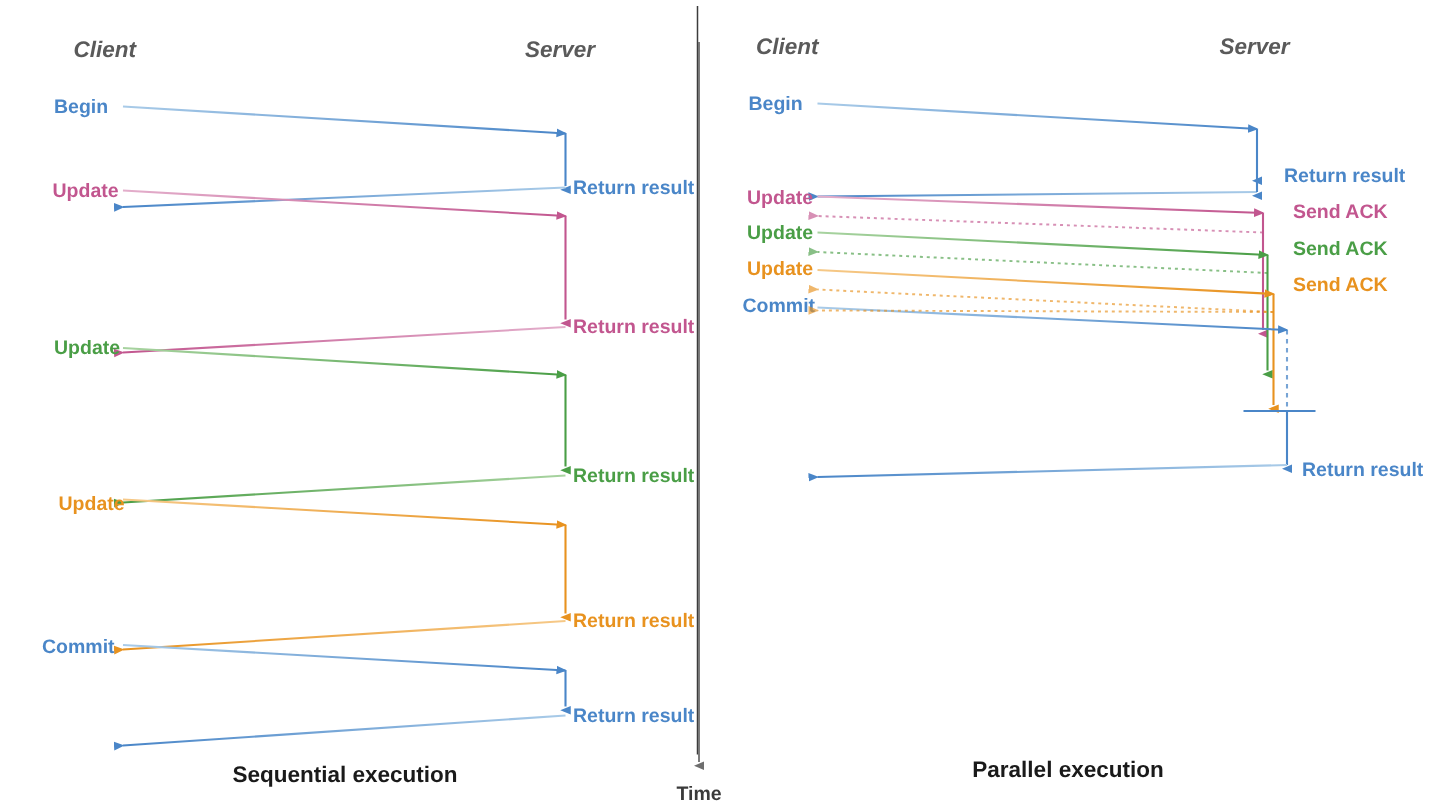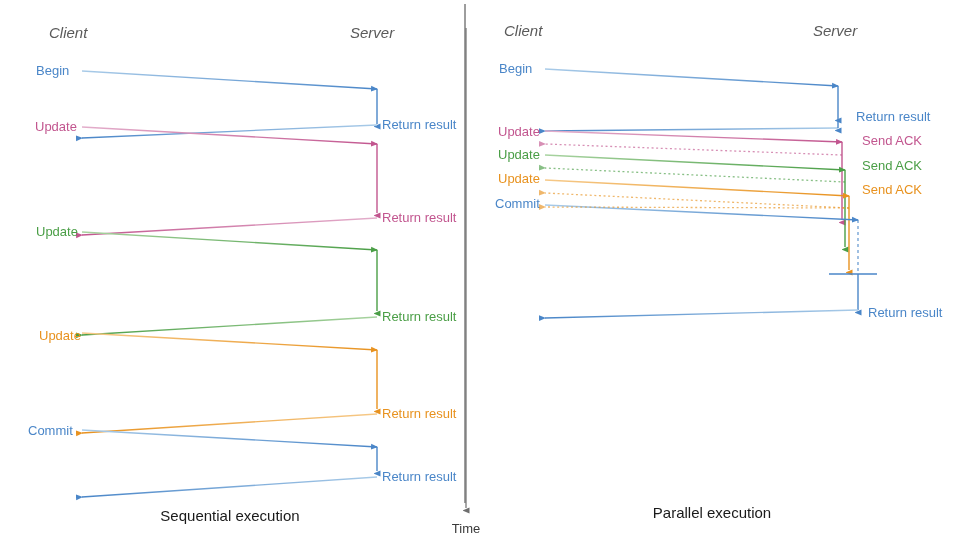--- a/index.html
+++ b/index.html
@@ -1,18 +1,18 @@
 <!DOCTYPE html>
 <html><head>
 <meta charset="utf-8">
 <style>
   html,body{margin:0;padding:0;background:#ffffff;}
   body{width:960px;height:540px;overflow:hidden;
        font-family:"Liberation Sans","DejaVu Sans",sans-serif;}
-  #stage{position:relative;width:960px;height:540px;}
+  #stage{position:relative;width:960px;height:540px;font-weight:bold;}
   svg#diagram{position:absolute;left:0;top:0;width:960px;height:540px;}
   .hdr{font-style:italic;font-size:15px;fill:#5a5a5a;}
   .lbl{font-size:13px;}
   .cap{font-size:15px;fill:#1a1a1a;}
   .timelbl{font-size:13px;fill:#3a3a3a;}
 </style>
 </head>
 <body>
 
 <div id="stage">

